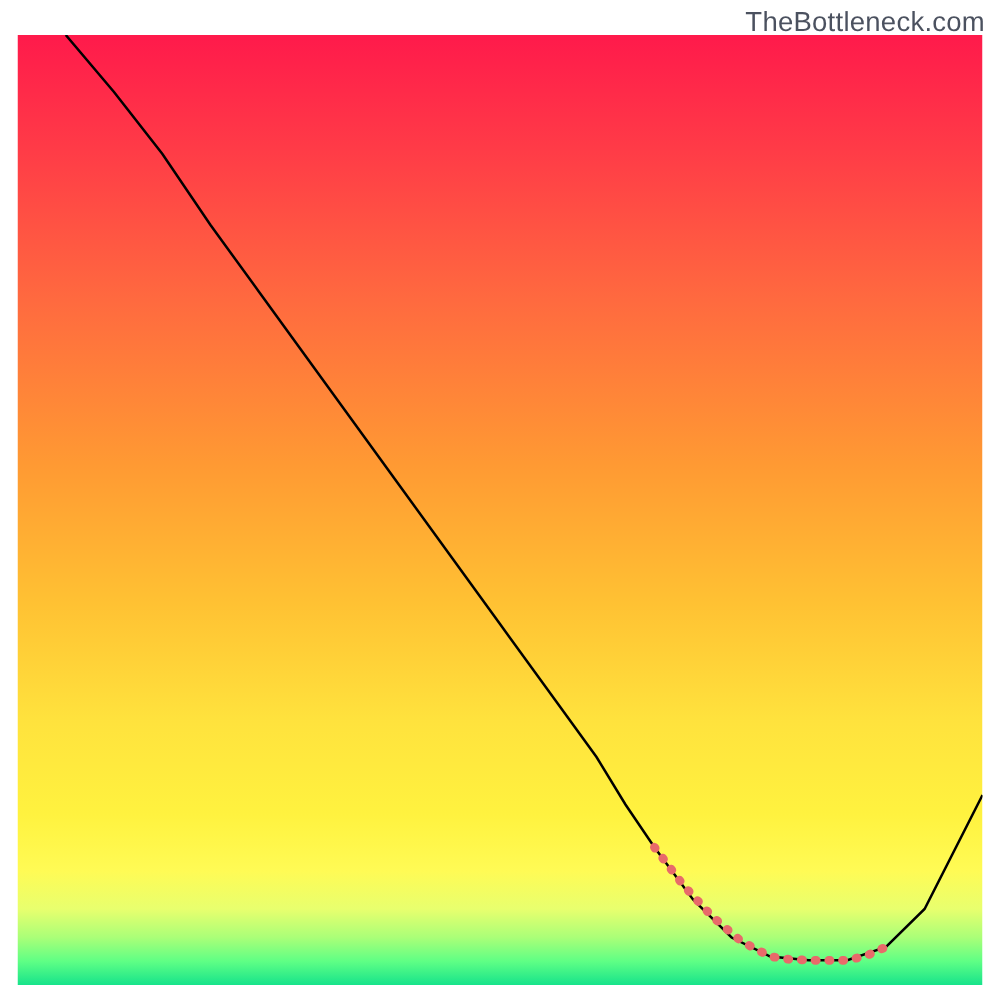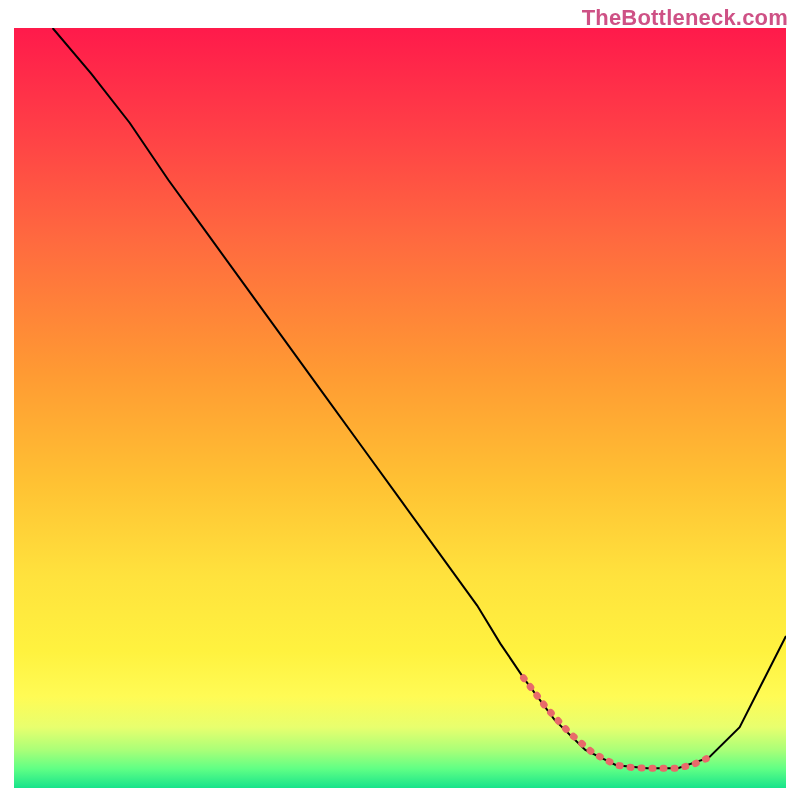--- a/index.html
+++ b/index.html
@@ -12,23 +12,23 @@
   }
   .container {
     position: relative;
     width: 800px;
     height: 800px;
   }
   .watermark {
     position: absolute;
     top: 5px;
     right: 12px;
-    color: #be185d;
+    color: #0f172a;
     font-size: 22px;
-    font-weight: bold;
+    font-weight: normal;
     opacity: 0.75;
     letter-spacing: 0.2px;
   }
   .plot-area {
     position: absolute;
     left: 14px;
     top: 28px;
     width: 772px;
     height: 760px;
   }

